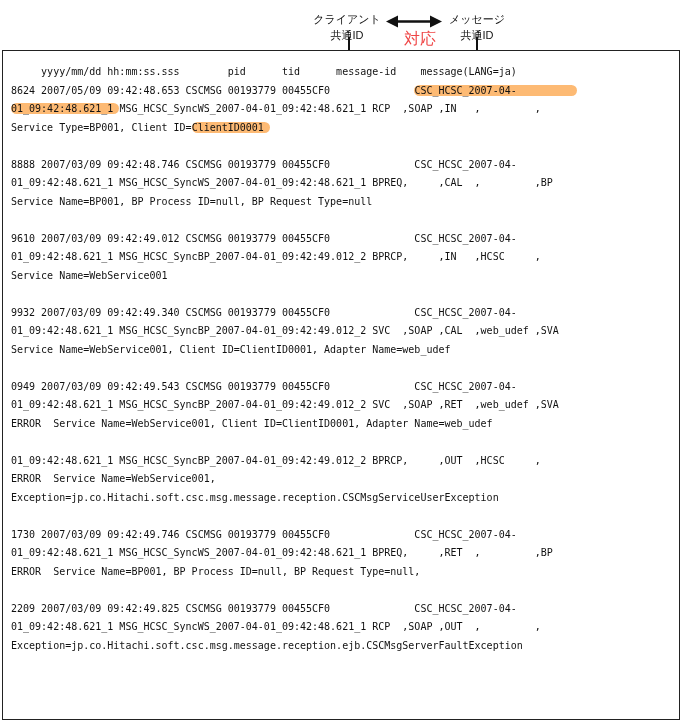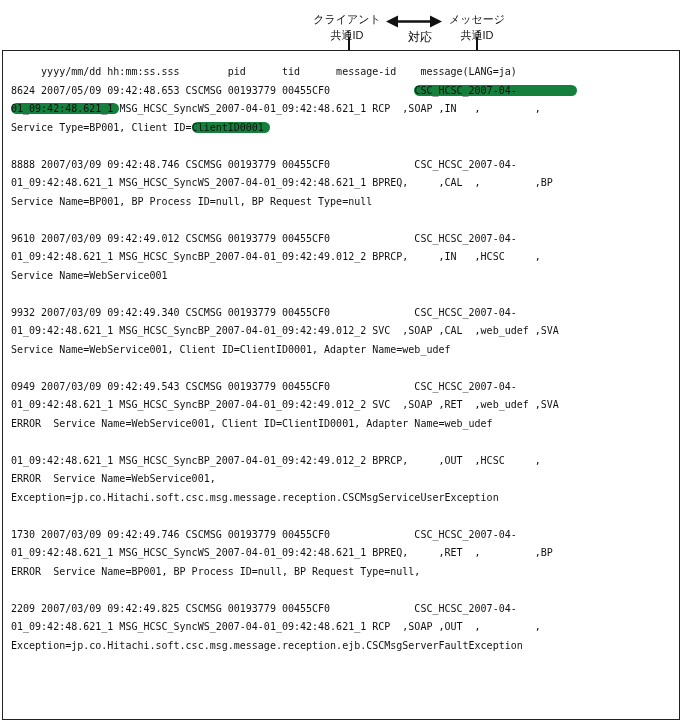--- a/index.html
+++ b/index.html
@@ -11,42 +11,42 @@
   
   .callout-label {
     position:absolute; width:110px; text-align:center;
     font-size:11px; line-height:16px; color:#111; white-space:nowrap;margin-top:9px;
   }
   .callout-label div { white-space:nowrap; }
   #client-label  { left:292px; top:2px; }
   #message-label { left:422px; top:2px; }
   #correspondence-label {
     position:absolute; left:394px; top:29px; width:52px;
-    text-align:center; font-size:12px; color:#000000;
+    text-align:center; font-size:16px; color:#ef4444;
   }
   #double-arrow { position:absolute; left:386px; top:14px; }
   
   .connector { position:absolute; background:#111; }
   #client-vline   { left:348px; top:37px;  width:2px;  height:91px; }
   #client-hline   { left:326px; top:127px; width:24px; height:2px; }
   #client-dot     { position:absolute; left:318px; top:124.5px; width:7px; height:7px; border-radius:50%; background:#111; }
   #message-vline  { left:476px; top:37px;  width:2px;  height:54px; }
   #message-hline  { left:476px; top:89.5px; width:7px; height:2px; }
   #message-dot    { position:absolute; left:482px; top:87px; width:7px; height:7px; border-radius:50%; background:#111; }
   
   #log-box {
     position:absolute; left:2px; top:50px; width:678px; height:670px;
     border:1.5px solid #222; box-sizing:border-box; background:#fff;
   }
   #log-content { position:absolute; left:8px; top:12px; }
   .log-line {
     white-space:pre; height:18.5px; line-height:18.5px;
     font-family:"DejaVu Sans Mono", monospace; font-size:10px; color:#111;
   }
-  .hl { background:#15803d;border-radius:7px; }
+  .hl { background:#fdba74;border-radius:7px; }
 </style>
 </head>
 <body>
 
 <div id="figure">
 
   <div id="client-label" class="callout-label">
     <div>クライアント</div>
     <div>共通ID</div>
   </div>

